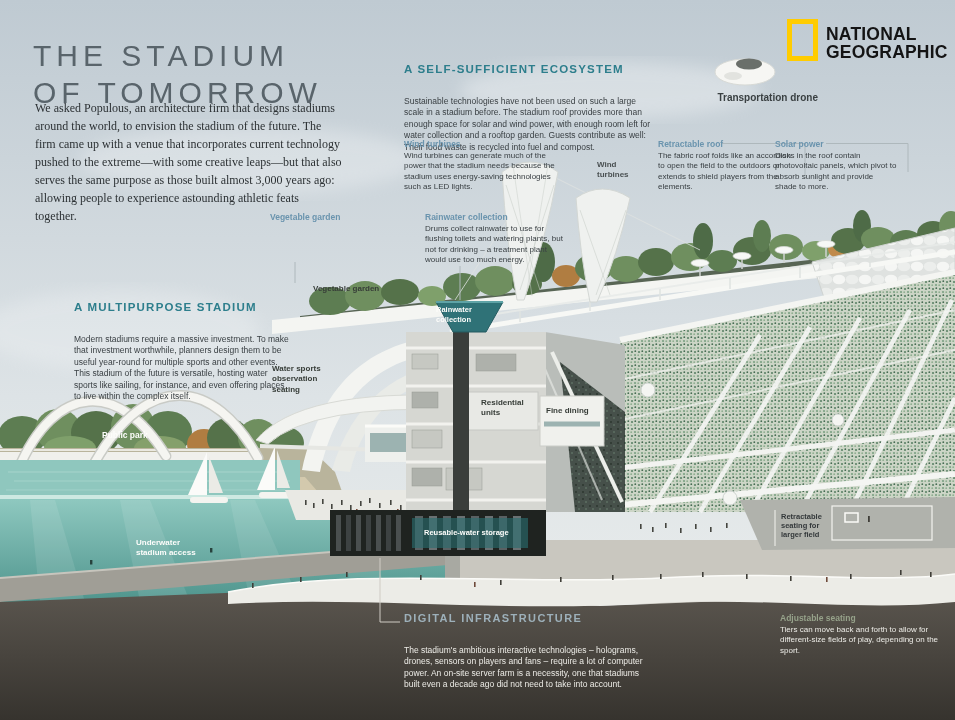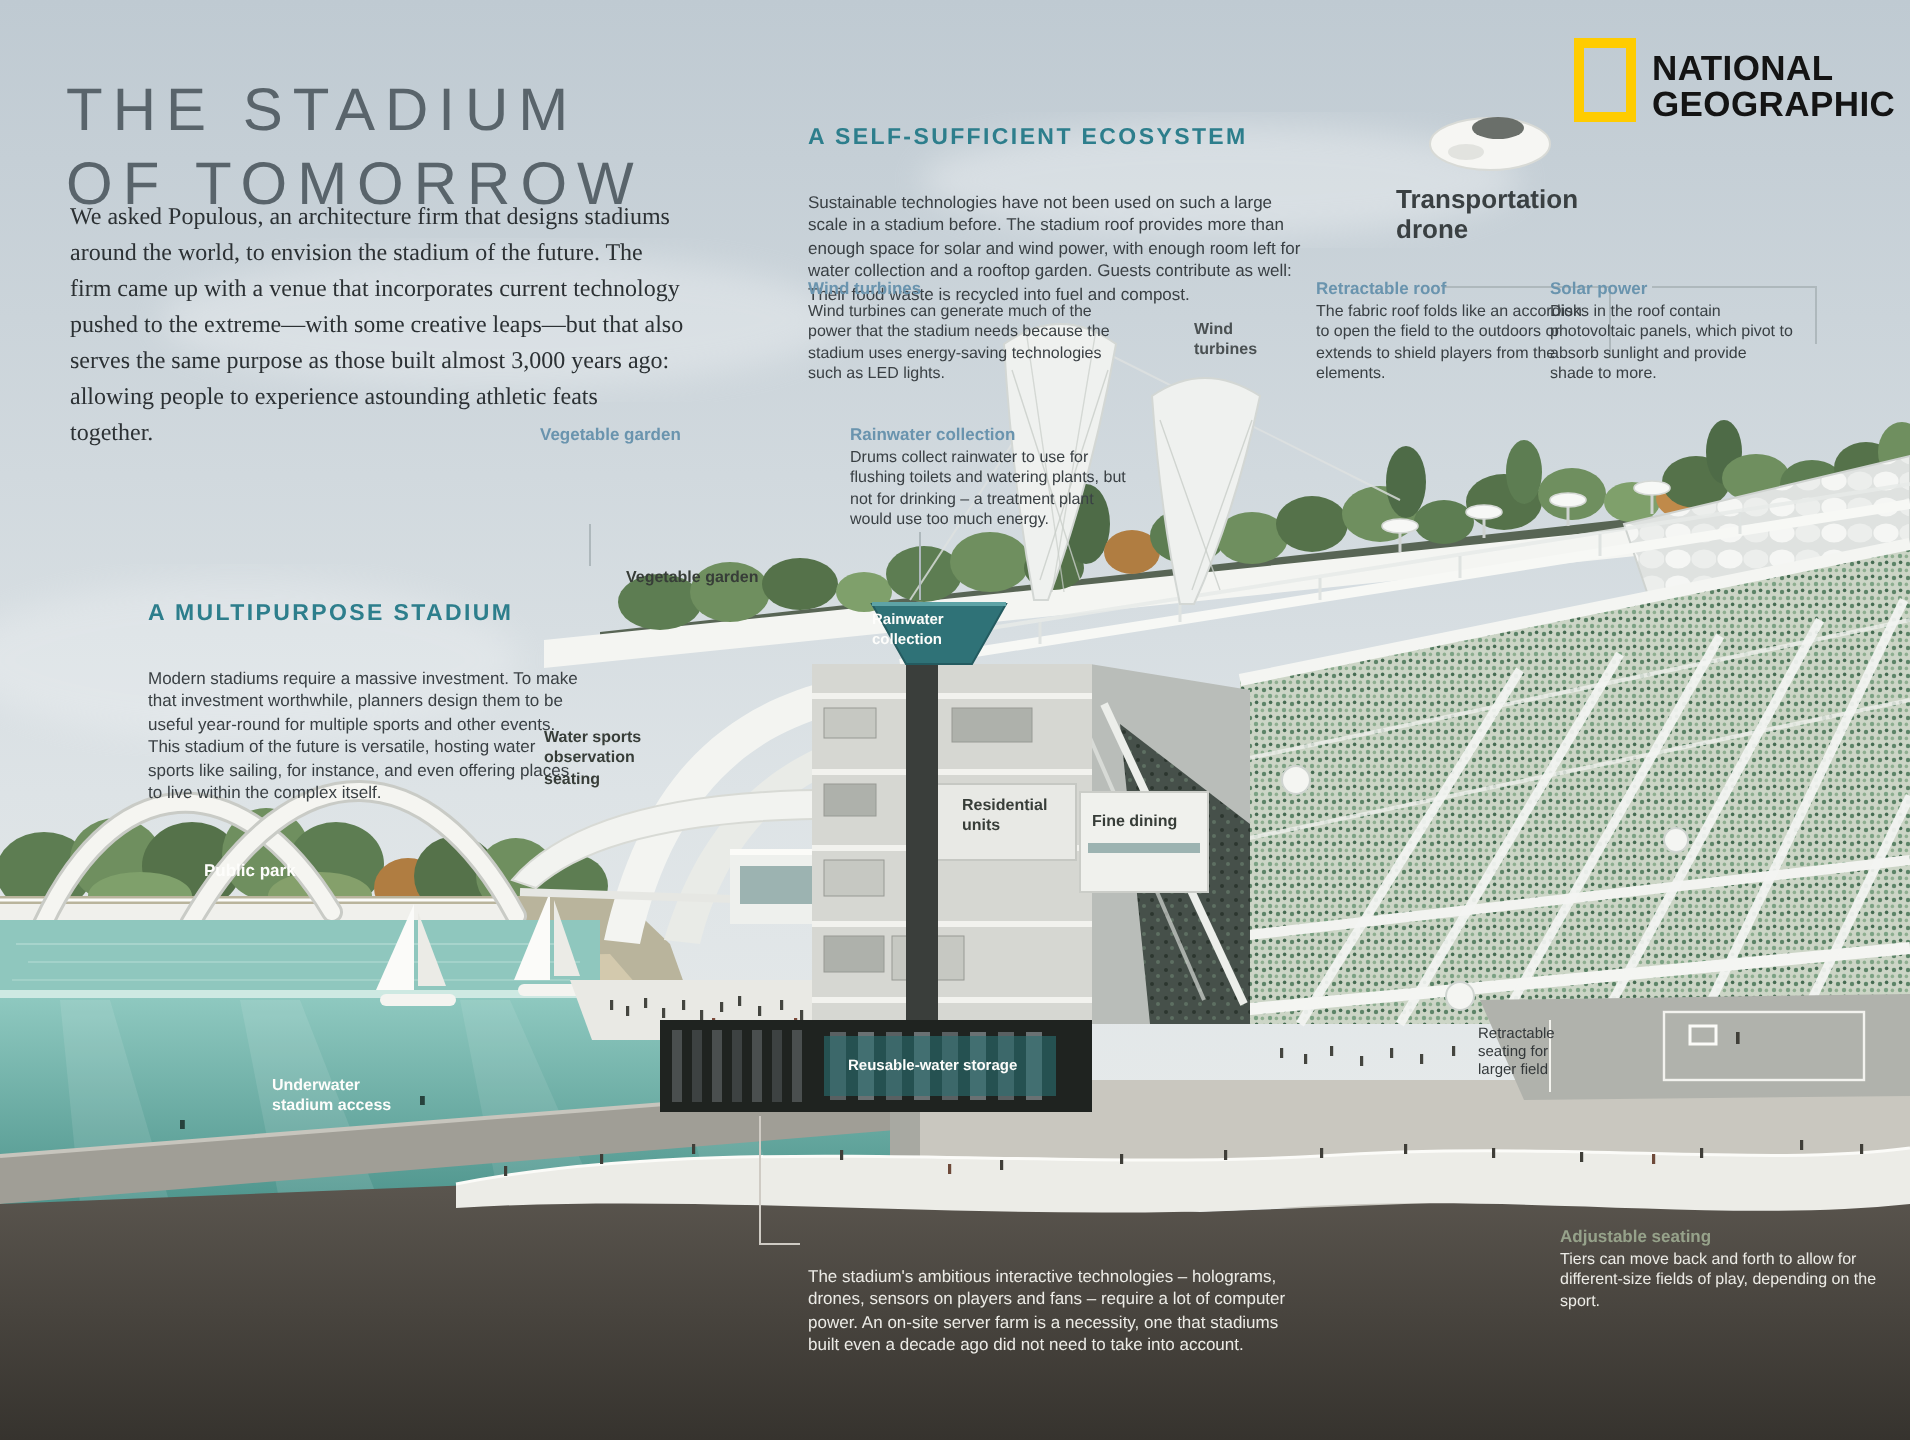--- a/index.html
+++ b/index.html
@@ -22,31 +22,31 @@
   .ann-veg{left:270px;top:212px;width:130px}
   .ann-rain{left:425px;top:212px;width:142px}
   .digital{left:404px;top:612px;width:242px}
   .digital .sec-h{color:#9db0ba;letter-spacing:1.4px;font-size:11px}
   .digital .sec-b{color:#ecebe6}
   .adjustable{left:780px;top:613px;width:162px}
   .adjustable .ann-h{color:#96a28a}
   .adjustable .ann-b{color:#ecebe6}
   .lbl-dark{font-size:8px;font-weight:bold;color:#373d38;line-height:1.3}
   .lbl-white{font-size:8px;font-weight:bold;color:#fdfdfb;line-height:1.3}
-  .lbl-drone{left:698px;top:92px;width:120px;text-align:left;font-size:13px;font-weight:bold;color:#3a4042}
+  .lbl-drone{left:698px;top:92px;width:120px;text-align:right;font-size:10px;font-weight:bold;color:#3a4042}
   .lbl-veg{left:313px;top:284px}
   .lbl-windr{left:597px;top:160px;color:#4a5052}
   .lbl-wsports{left:272px;top:364px}
   .lbl-park{left:102px;top:430px;font-size:8.5px}
   .lbl-under{left:136px;top:538px}
   .lbl-resid{left:481px;top:398px}
   .lbl-dining{left:546px;top:406px}
   .lbl-rainbadge{left:436px;top:305px;width:66px;font-size:7.5px}
   .lbl-reuse{left:424px;top:528px;font-size:7.5px}
-  .lbl-retr{left:739px;top:512px;font-size:7.5px;font-weight:normal;color:#33383a}
+  .lbl-retr{left:781px;top:512px;font-size:7.5px;font-weight:bold;color:#33383a}
   .natgeo{left:787px;top:19px;display:flex;align-items:flex-end}
   .ng-frame{width:31px;height:42px;border:5px solid #fc0}
   .ng-text{margin-left:8px;font-weight:bold;font-size:17.5px;line-height:1.03;letter-spacing:.2px;color:#141414;white-space:pre-line}
 </style>
 </head>
 <body>
 
 <svg id="art" width="955" height="720" viewBox="0 0 955 720" aria-hidden="true">
   <defs>
     <linearGradient id="sky" x1="0" y1="0" x2="0" y2="1">
@@ -402,20 +402,21 @@
   <div class="sec-h">A SELF-SUFFICIENT ECOSYSTEM</div>
   <div class="sec-b">Sustainable technologies have not been used on such a large scale in a stadium before. The stadium roof provides more than enough space for solar and wind power, with enough room left for water collection and a rooftop garden. Guests contribute as well: Their food waste is recycled into fuel and compost.</div>
 </div>
 
 <div class="txt multipurpose">
   <div class="sec-h">A MULTIPURPOSE STADIUM</div>
   <div class="sec-b">Modern stadiums require a massive investment. To make that investment worthwhile, planners design them to be useful year-round for multiple sports and other events. This stadium of the future is versatile, hosting water sports like sailing, for instance, and even offering places to live within the complex itself.</div>
 </div>
 
 <div class="txt digital">
+  <div class="sec-h">DIGITAL INFRASTRUCTURE</div>
   <div class="sec-b">The stadium's ambitious interactive technologies – holograms, drones, sensors on players and fans – require a lot of computer power. An on-site server farm is a necessity, one that stadiums built even a decade ago did not need to take into account.</div>
 </div>
 
 <div class="txt ann-wind">
   <div class="ann-h">Wind turbines</div>
   <div class="ann-b">Wind turbines can generate much of the power that the stadium needs because the stadium uses energy-saving technologies such as LED lights.</div>
 </div>
 
 <div class="txt ann-roof">
   <div class="ann-h">Retractable roof</div>

